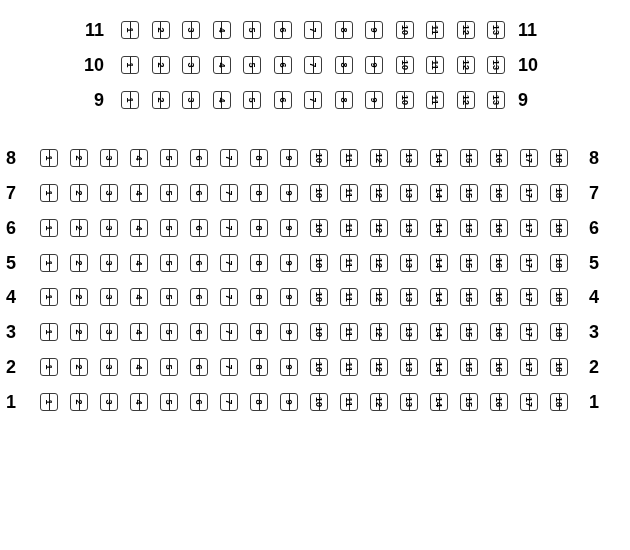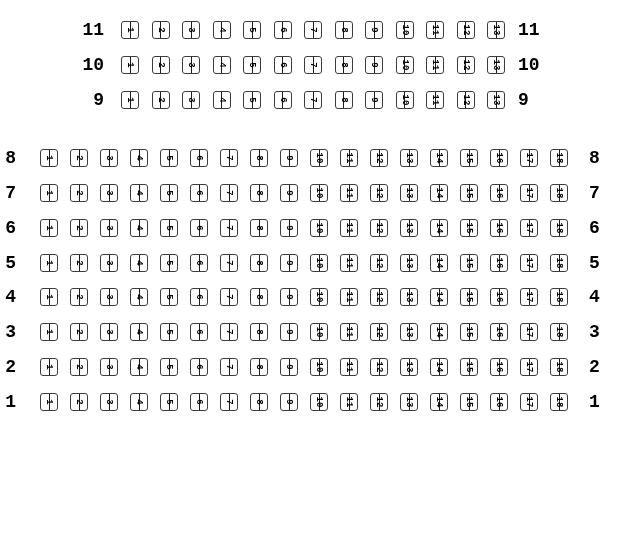--- a/index.html
+++ b/index.html
@@ -1,21 +1,21 @@
 <!DOCTYPE html>
 <html><head>
 <meta charset="utf-8">
 <style>
   html, body { margin: 0; padding: 0; background: #ffffff; }
   #screen {
     position: relative;
     width: 630px;
     height: 550px;
     background: #ffffff;
-    font-family: Liberation Mono, monospace;
+    font-family: Liberation Sans, sans-serif;
     overflow: hidden;
   }
   .seat-row { position: absolute; left: 0; width: 100%; height: 18px; }
   .row-label {
     position: absolute; top: 0; height: 18px;
     display: flex; align-items: center;
     font-size: 18px; font-weight: bold; color: #000000;
     white-space: nowrap;
   }
   .row-label.left  { justify-content: flex-end; }

